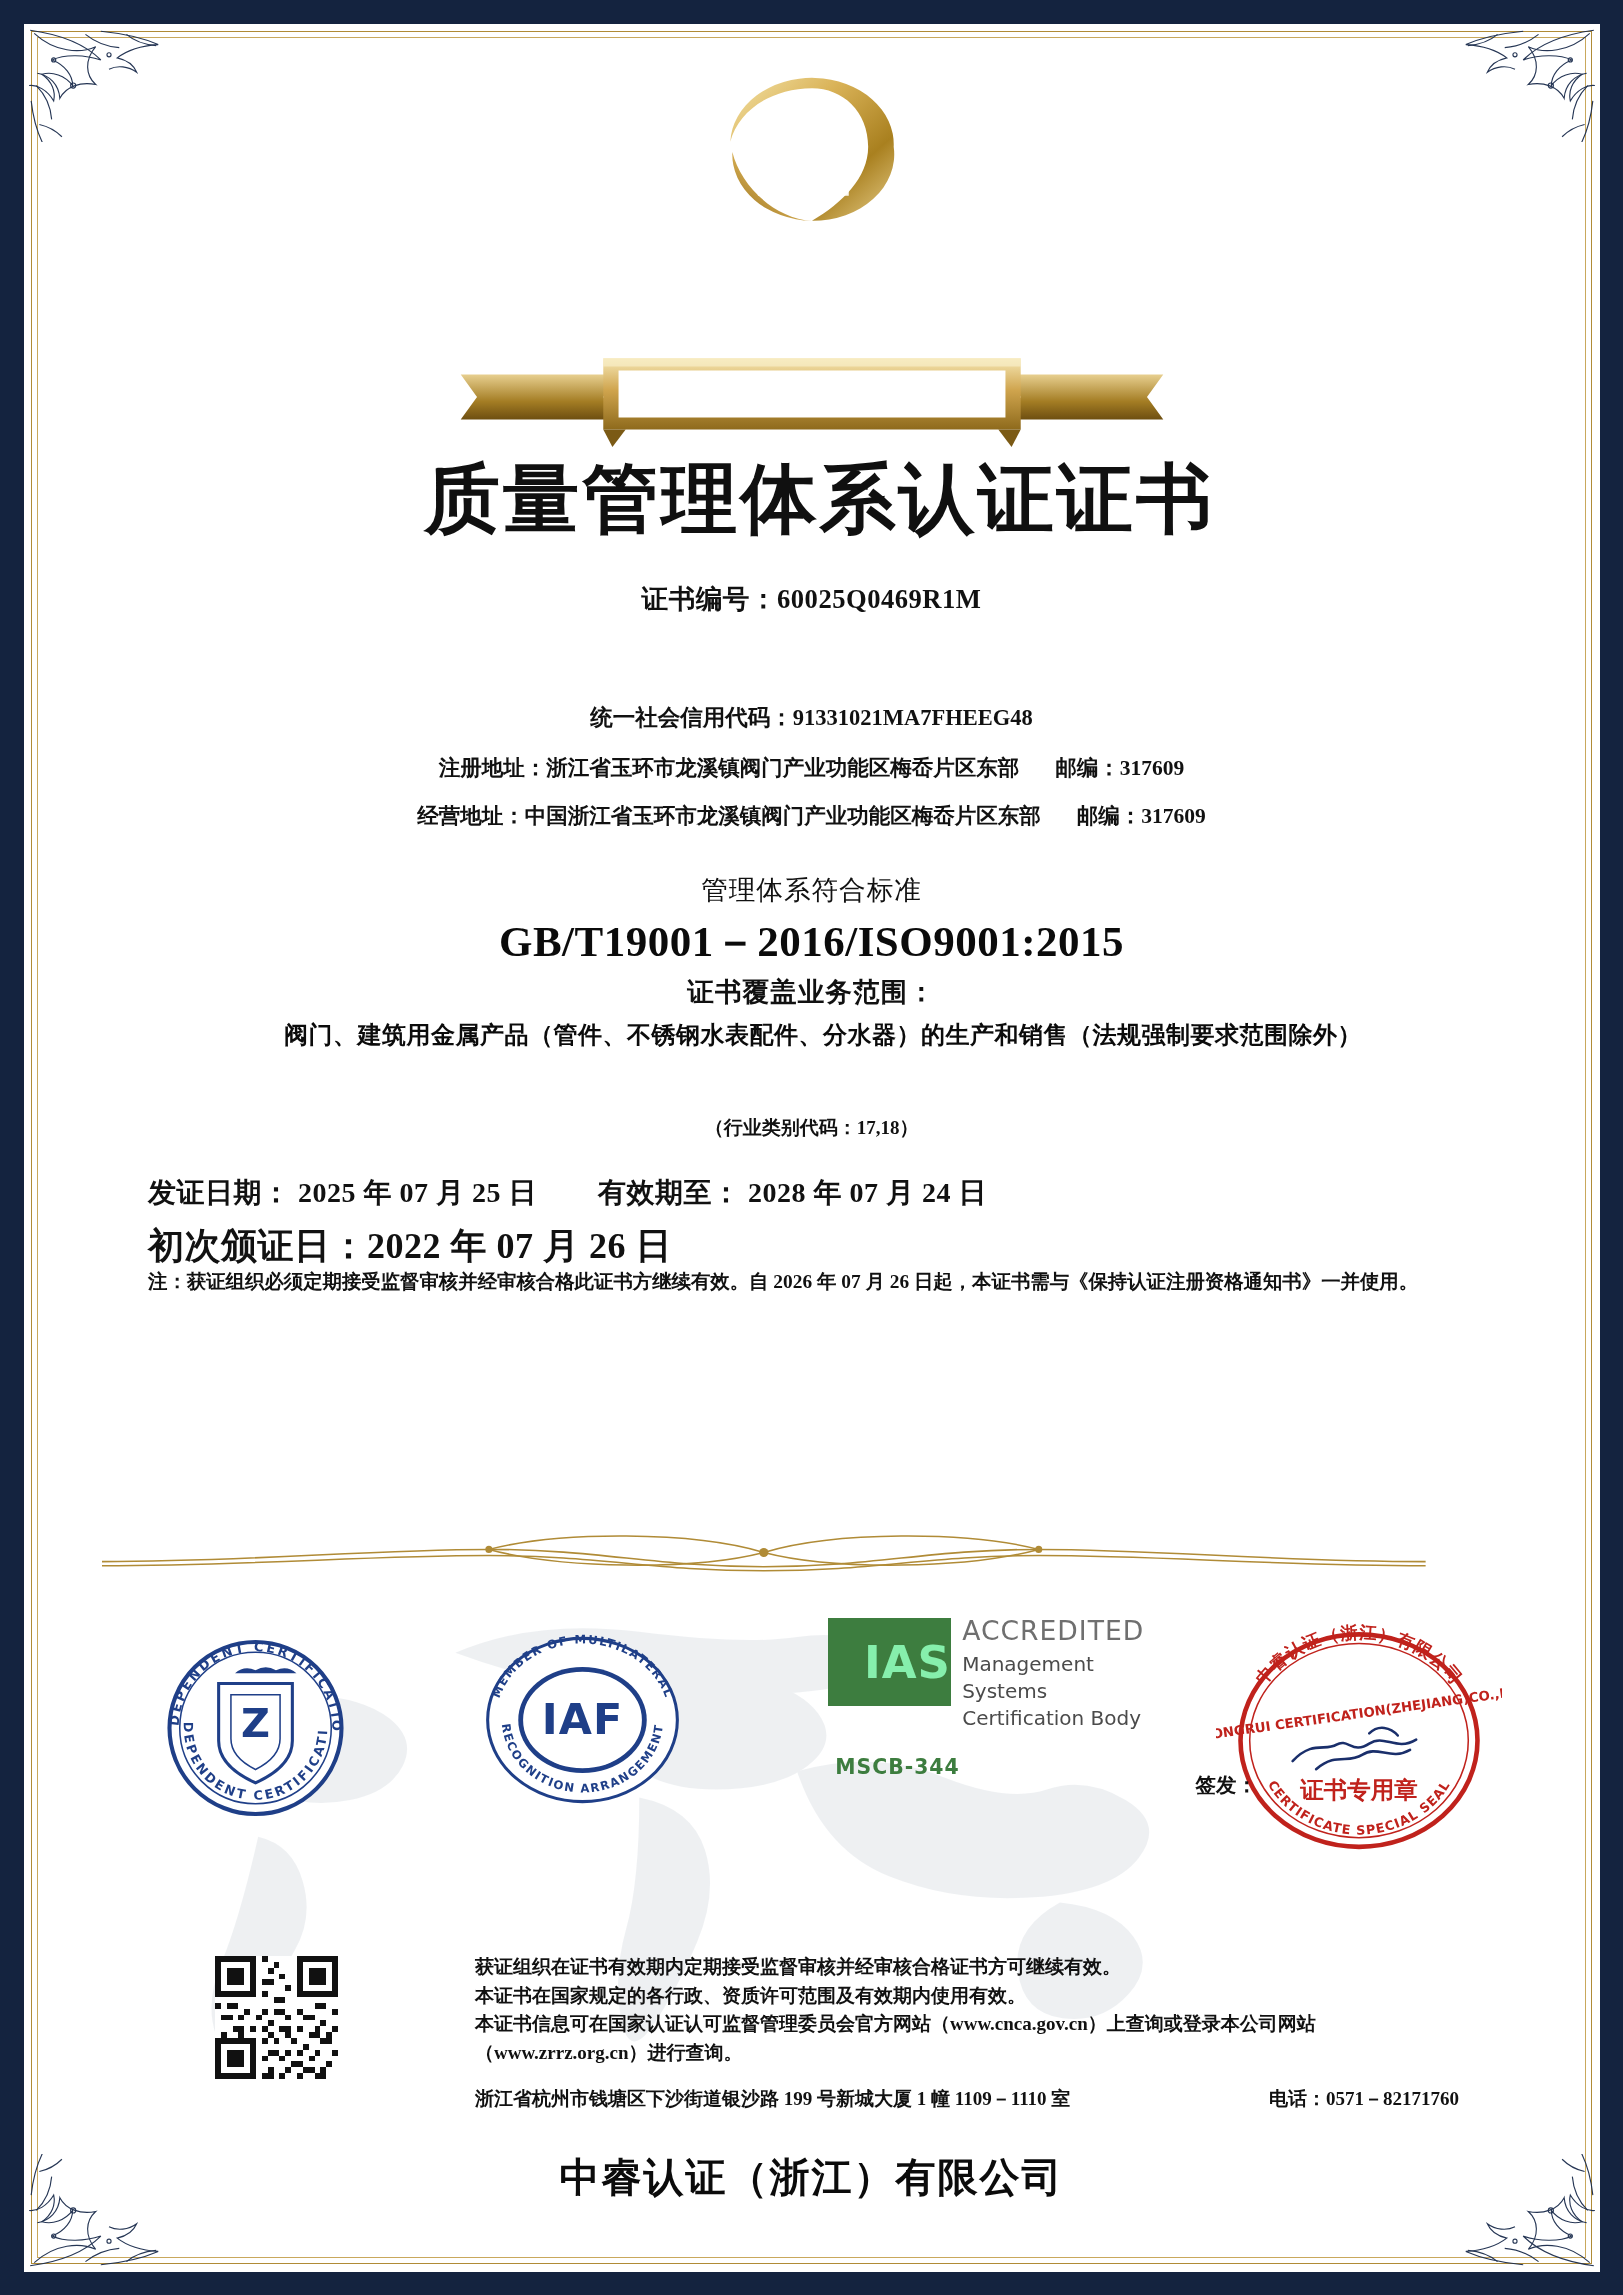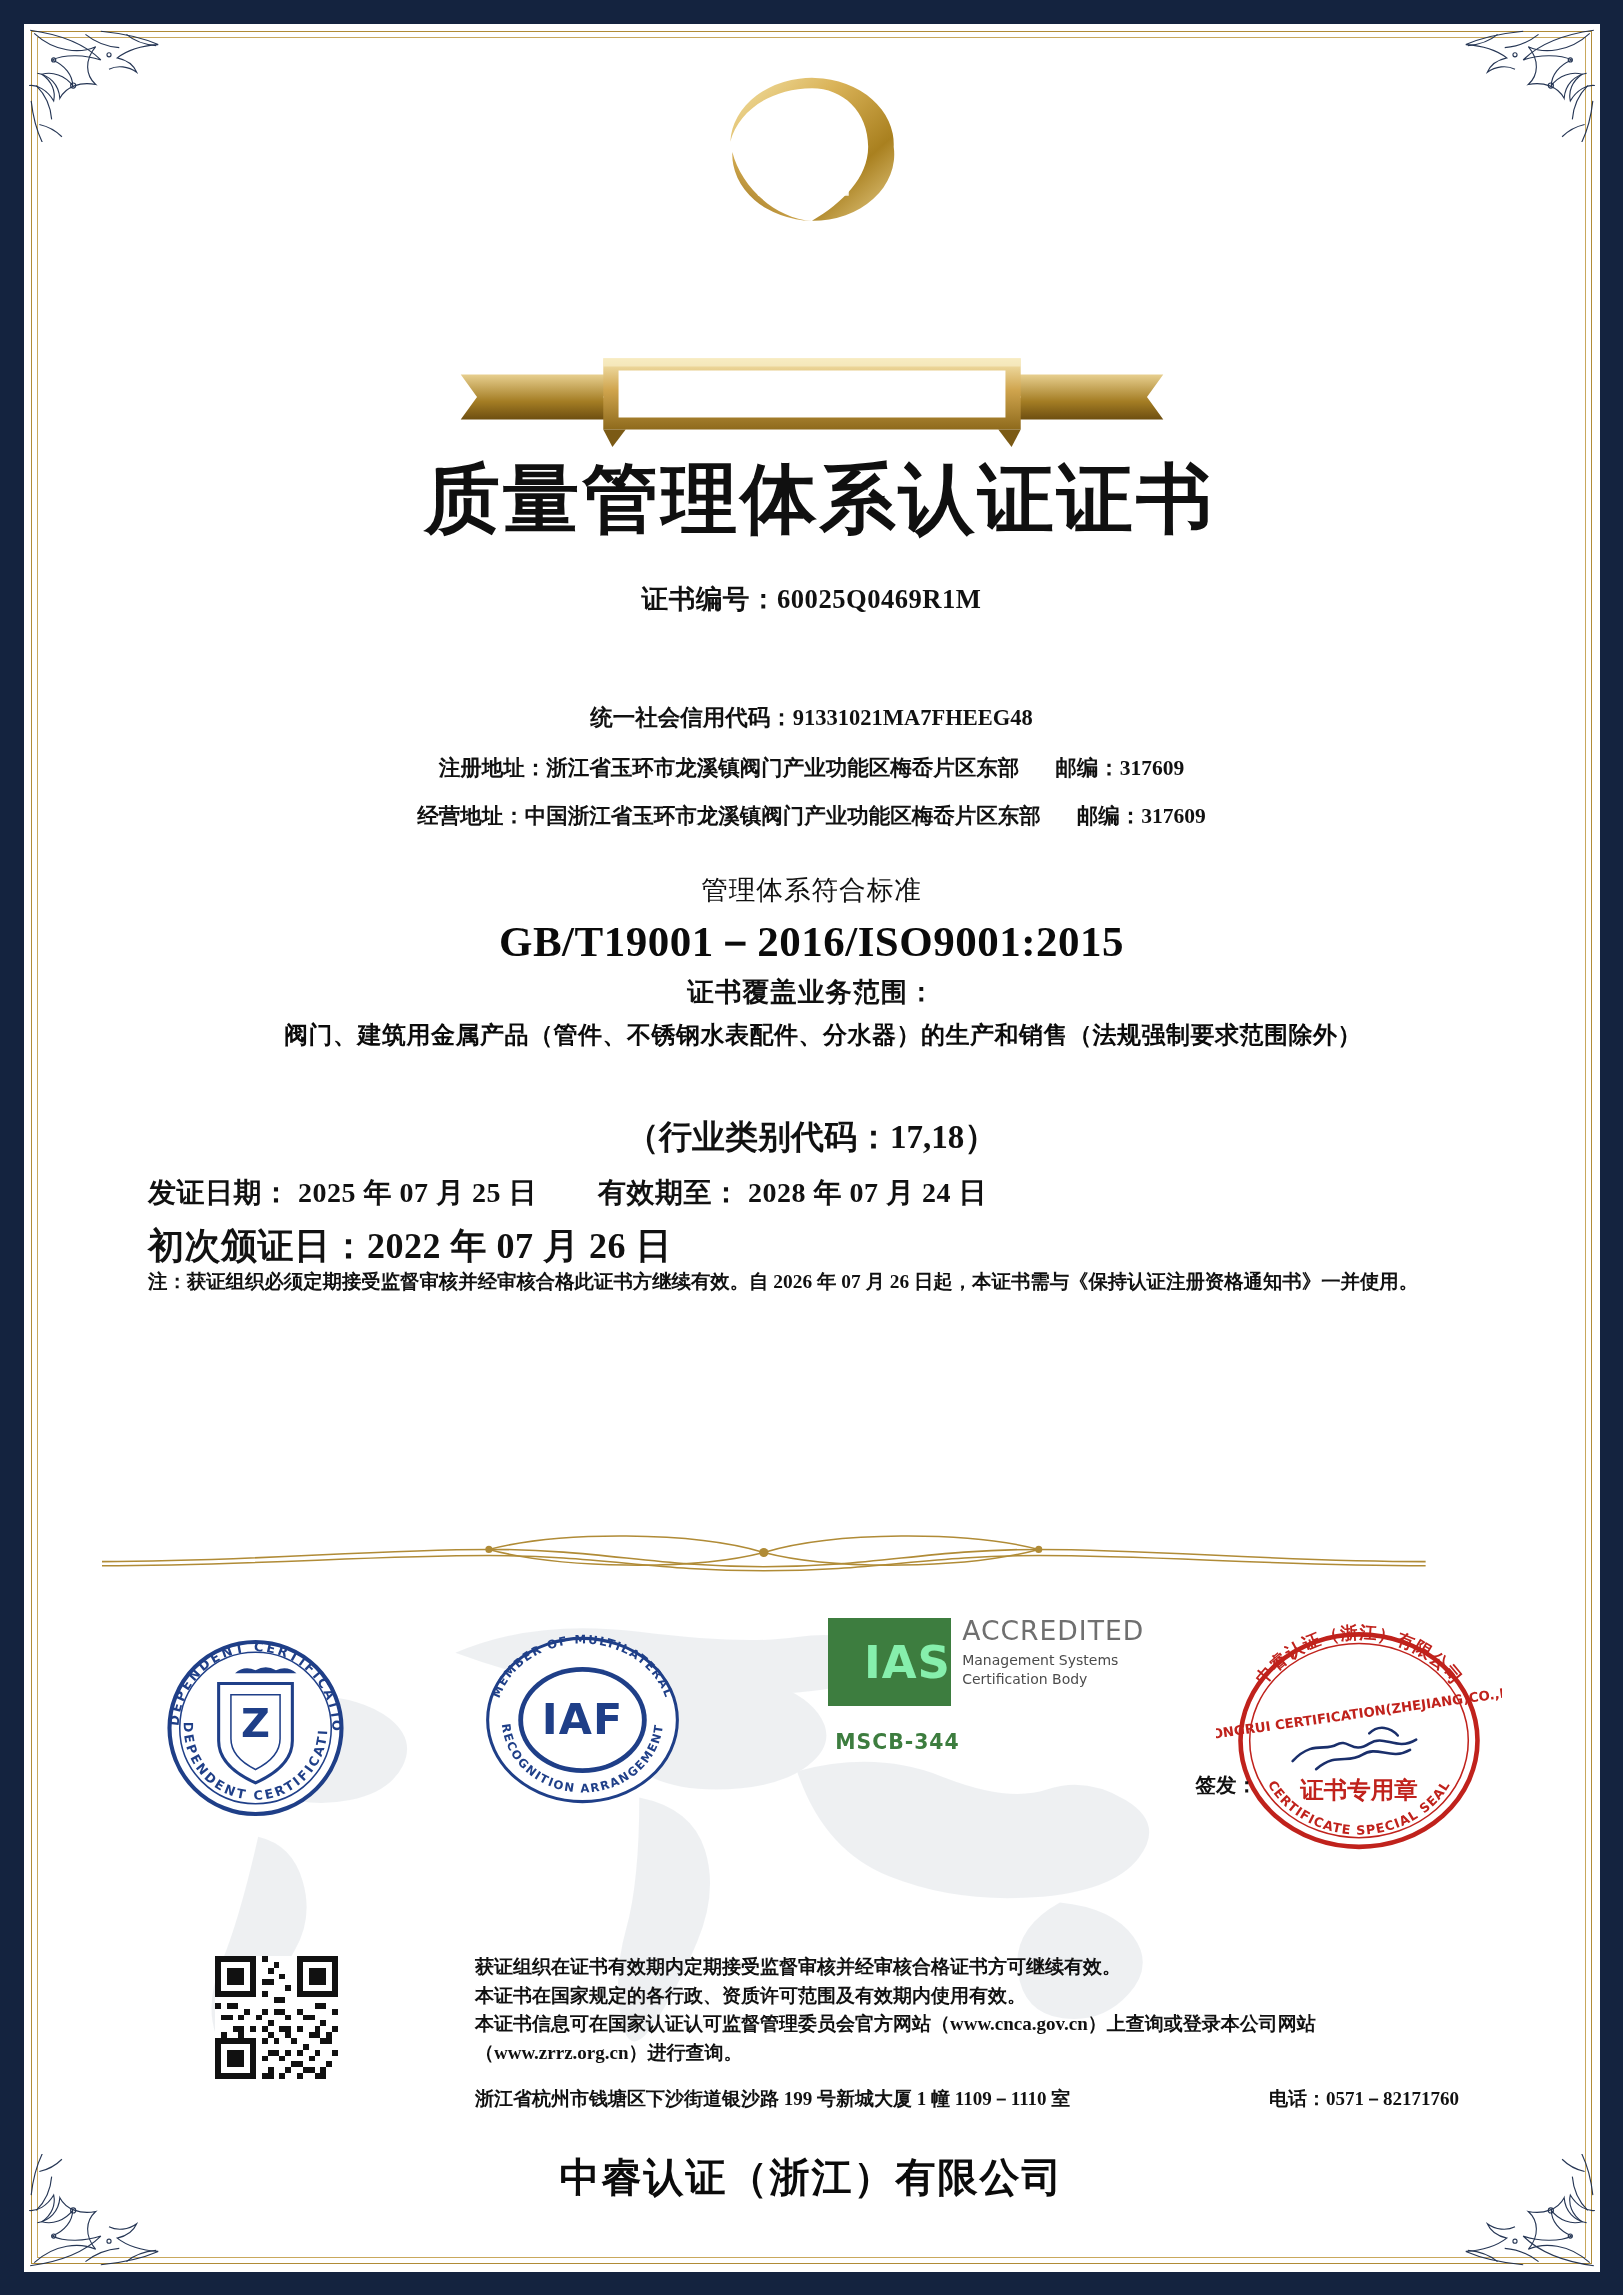--- a/index.html
+++ b/index.html
@@ -202,21 +202,21 @@
     font-weight: bold;
     line-height: 1.32;
     color: #0b0b0b;
     letter-spacing: 0.5px;
   }
   .scope-code {
     position: absolute;
     left: 0; right: 0;
     top: 1071px;
     text-align: center;
-    font-size: 33px;
+    font-size: 19px;
     font-weight: bold;
     color: #111;
   }
 
   .dates-row {
     position: absolute;
     left: 102px;
     right: 102px;
     top: 1130px;
     display: flex;
@@ -294,21 +294,21 @@
   }
   .ias-text .acc {
     font-family: "DejaVu Sans", sans-serif;
     font-size: 26.6px;
     color: #6f6f6f;
     letter-spacing: 1px;
     line-height: 1;
   }
   .ias-text .sub {
     font-family: "DejaVu Sans", sans-serif;
-    font-size: 14px;
+    font-size: 20px;
     color: #4b4b4b;
     line-height: 1.35;
     margin-top: 6.1px;
   }
   .ias-mscb {
     font-family: "DejaVu Sans", sans-serif;
     font-size: 20.4px;
     font-weight: bold;
     color: #3d7d3f;
     letter-spacing: 1px;

